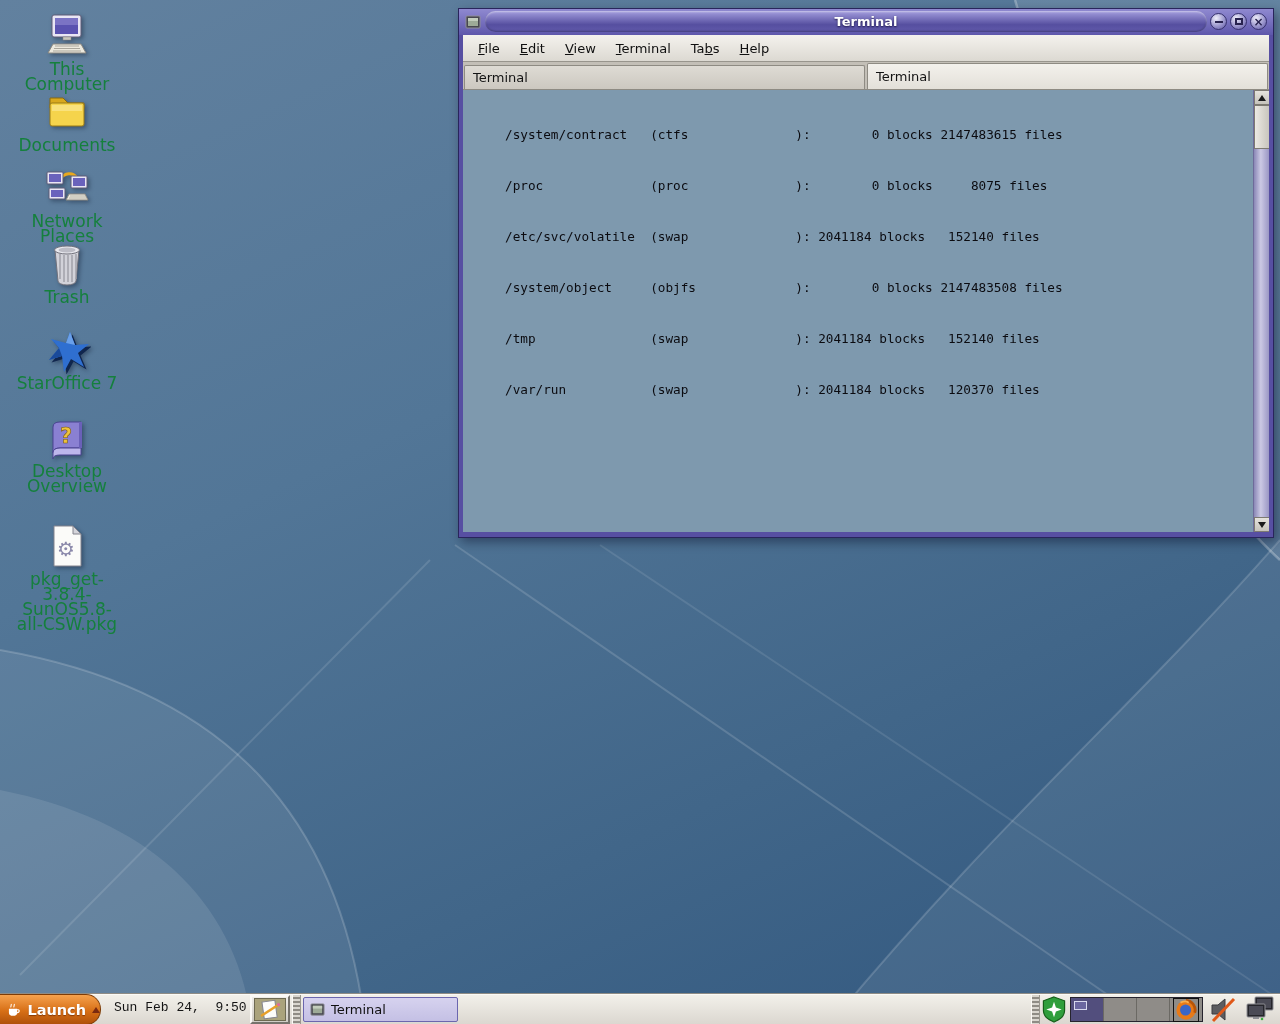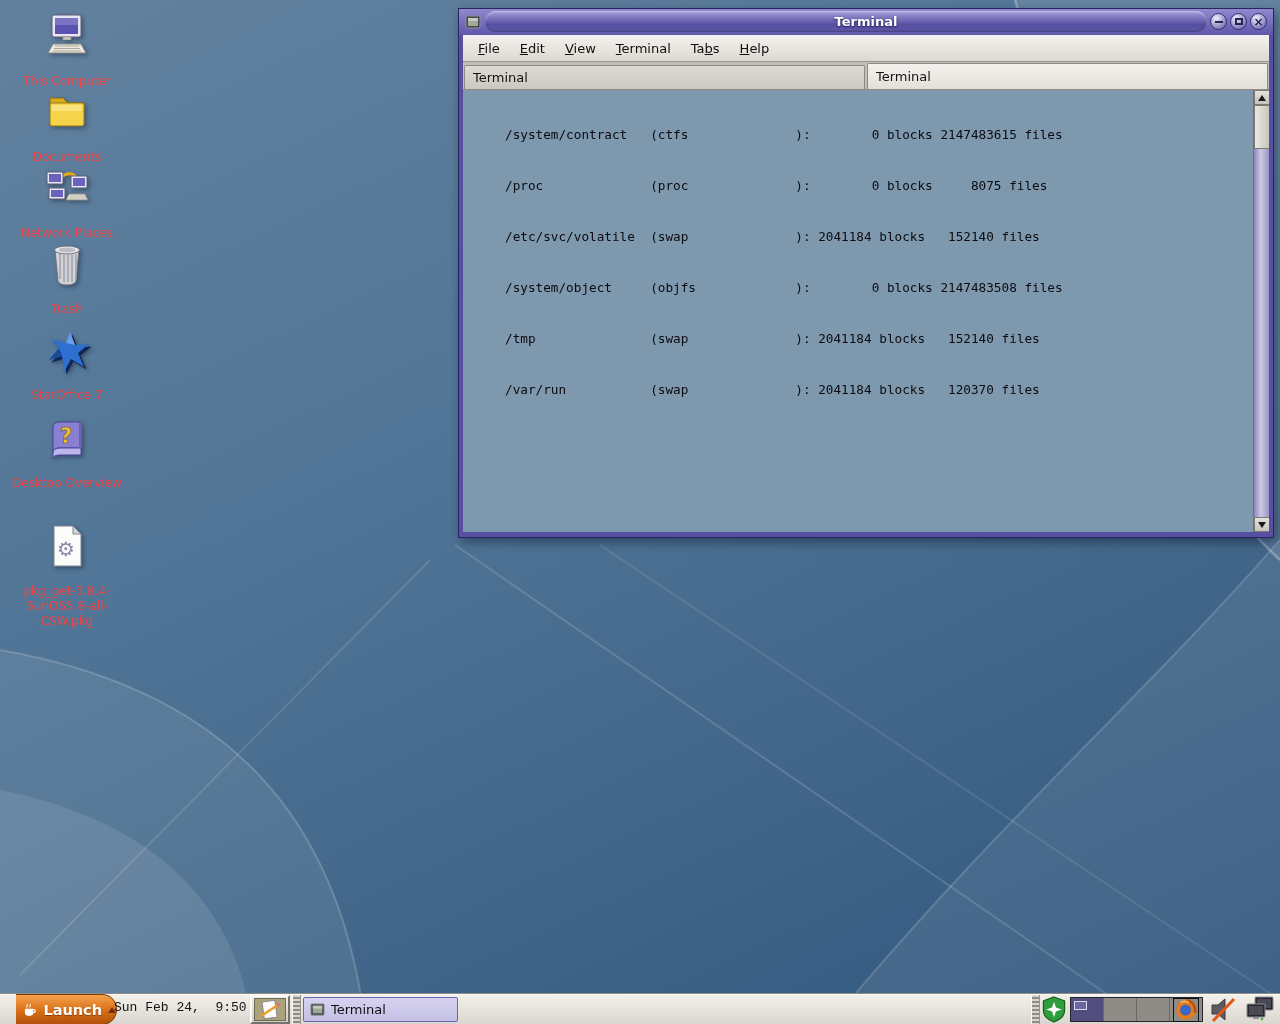--- a/index.html
+++ b/index.html
@@ -7,21 +7,21 @@
   body {
     width:1280px; height:1024px; overflow:hidden; position:relative;
     font-family:"DejaVu Sans","Liberation Sans",sans-serif;
     background:linear-gradient(155deg,#62819f 0%,#527697 38%,#416689 70%,#30567e 100%);
   }
   
   #wall { position:absolute; inset:0; }
   
   .dicon { position:absolute; left:11px; width:112px; text-align:center; cursor:default; }
   .dicon .ic { display:block; margin:0 auto; width:48px; height:48px; filter:drop-shadow(2px 2px 2px rgba(0,10,30,.35)); }
-  .dicon .lbl { display:block; margin-top:14px; font-size:12px; line-height:15px; color:#ef4444; word-wrap:break-word; }
+  .dicon .lbl { display:block; margin-top:2px; font-size:17px; line-height:15px; color:#15803d; word-wrap:break-word; }
   
   .win { position:absolute; left:458px; top:8px; width:816px; height:530px;
          background:#574fa2; border:1px solid #29255c; box-shadow:3px 4px 10px rgba(0,0,25,.4); }
   .tbar { position:absolute; top:0; left:0; right:0; height:26px;
           background:linear-gradient(#8f89d0,#5e57ab); }
   .tcapsule { position:absolute; left:26px; right:66px; top:2px; bottom:3px; border-radius:11px;
           background:linear-gradient(#a49ede,#564fa0 65%,#6059aa);
           box-shadow:inset 0 1px 2px rgba(255,255,255,.45), inset 0 -1px 2px rgba(0,0,30,.35); }
   .ttl { position:absolute; left:0; width:100%; text-align:center; top:5px; font-size:13px; font-weight:bold;
          color:#fff; text-shadow:0 1px 2px rgba(12,6,50,.8); }
@@ -55,21 +55,21 @@
           display:flex; align-items:center; justify-content:center; }
   .sbtn.up { top:0; } .sbtn.down { bottom:0; }
   .tri-up { width:0; height:0; border-left:4px solid transparent; border-right:4px solid transparent; border-bottom:6px solid #1a1a1a; }
   .tri-down { width:0; height:0; border-left:4px solid transparent; border-right:4px solid transparent; border-top:6px solid #1a1a1a; }
   .sthumb { position:absolute; left:0; top:15px; width:16px; height:44px;
             background:linear-gradient(90deg,#ece9e3,#c8c5bd); border:1px solid #7d7a72; }
   
   .panel { position:absolute; left:0; bottom:0; width:1280px; height:31px;
            background:linear-gradient(#f3f1eb,#dbd7d0); border-top:1px solid #8f8c85;
            box-shadow:inset 0 1px 0 #fbfaf6; }
-  .launch { position:absolute; left:16px; top:0; width:101px; height:31px; border-radius:0 15px 15px 0;
+  .launch { position:absolute; left:0; top:0; width:101px; height:31px; border-radius:0 15px 15px 0;
             background:linear-gradient(#f6a24e,#d76f16 55%,#b0510a); border:1px solid #7e3c06; border-left:none;
             display:flex; align-items:center; padding-left:5px; color:#fff; font-weight:bold; font-size:14.5px;
             text-shadow:0 1px 1px rgba(90,30,0,.6); cursor:default; }
   .launch .txt { margin-left:5px; }
   .launch-arrow { width:0; height:0; margin-left:6px; border-left:4px solid transparent;
                   border-right:4px solid transparent; border-bottom:6px solid #7a2a10; }
   .clock { position:absolute; left:114px; top:0; height:26px; display:flex; align-items:center;
            font-size:13px; color:#141414; white-space:pre;font-family:Liberation Mono, monospace; }
   .applet-btn { position:absolute; left:250px; top:1px; width:40px; height:29px;
                 background:linear-gradient(#efede8,#cfccc5); border:2px solid; border-color:#fbfaf6 #76736c #76736c #fbfaf6;

